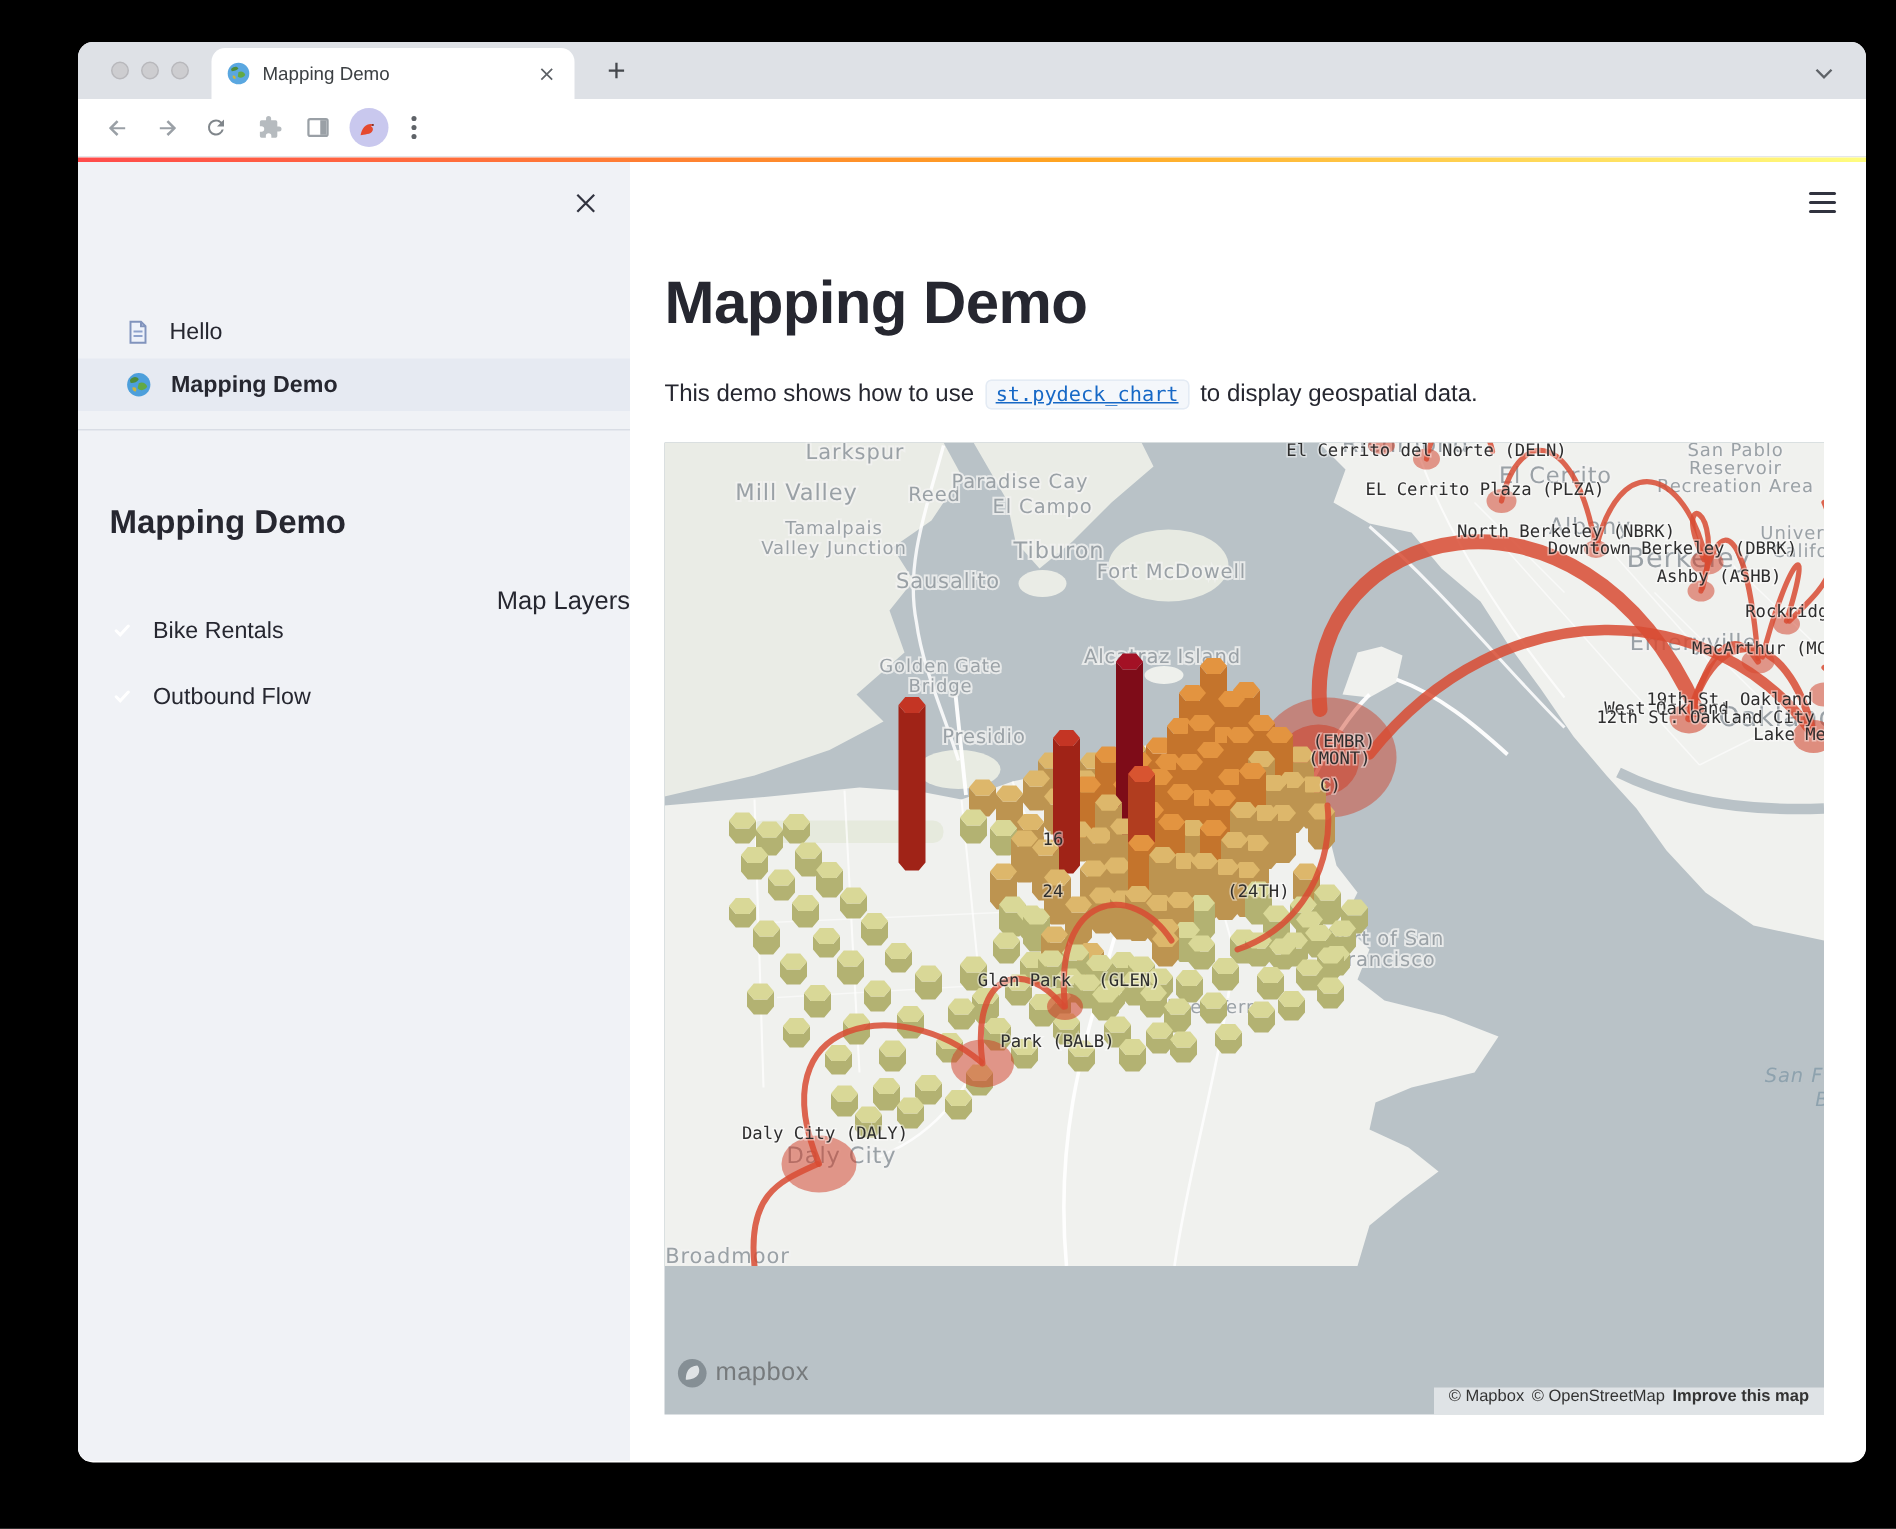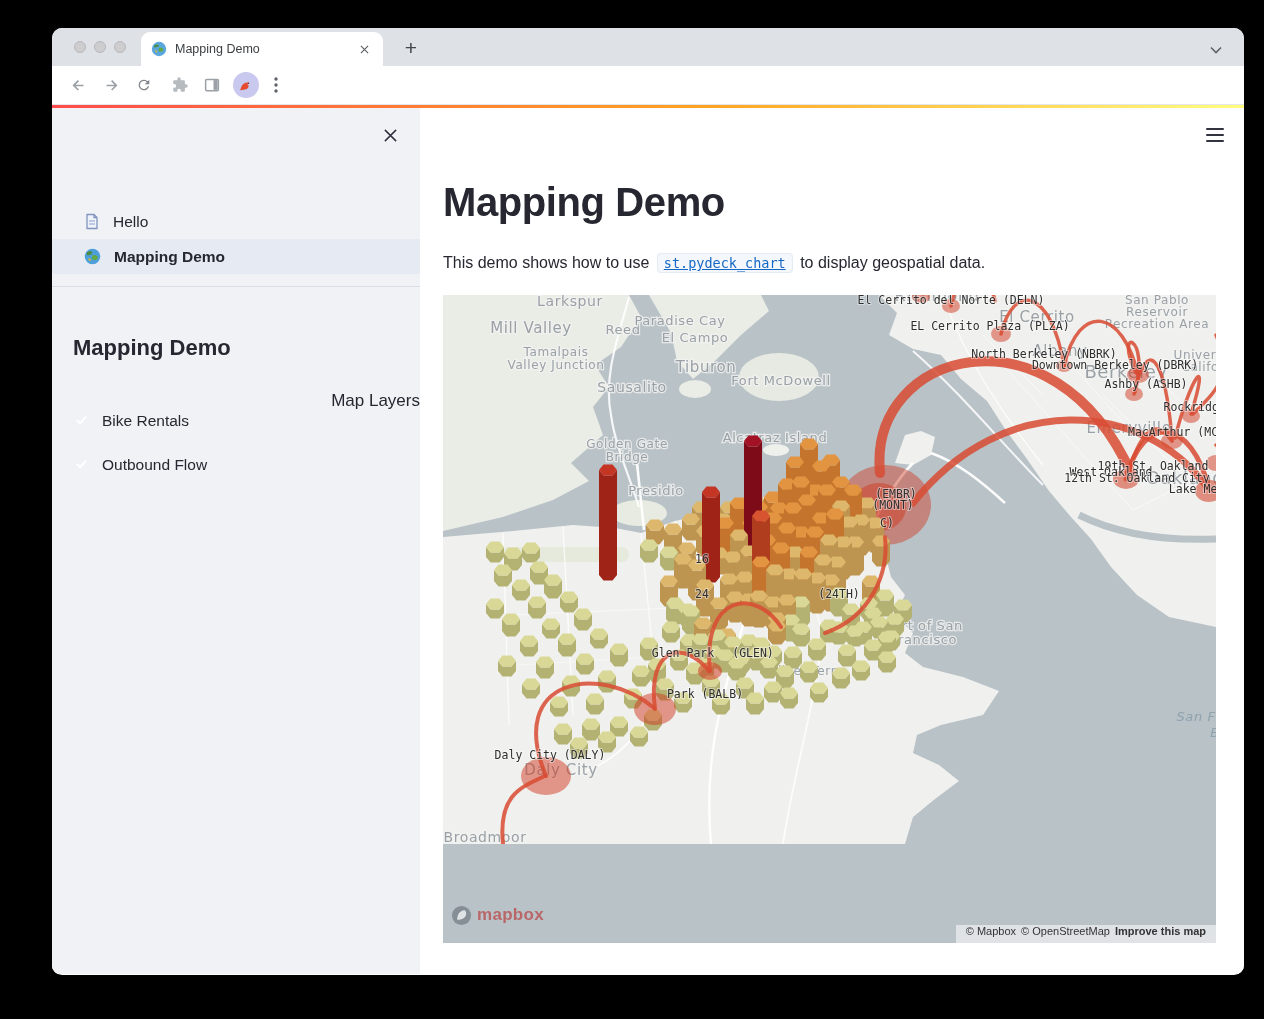--- a/index.html
+++ b/index.html
@@ -55,21 +55,21 @@
             border:1px solid #e4ebf4;border-radius:4px;padding:1px 6px;margin:0 3px;text-decoration:underline;}
   
   .map{position:relative;width:773px;height:648px;margin-top:19px;overflow:hidden;background:#b9c2c7;}
   .map svg{display:block;}
   .stn{font-family:"DejaVu Sans Mono",monospace;fill:#2e2e2e;paint-order:stroke;stroke:#ffffff;
        stroke-width:2px;stroke-opacity:.45;text-anchor:middle;}
   .city{font-family:"DejaVu Sans",sans-serif;fill:#9aa1a6;paint-order:stroke;stroke:#f3f3f1;
         stroke-width:2.6px;stroke-opacity:.8;text-anchor:middle;letter-spacing:.6px;}
   .city.wtr{fill:#8ea2ae;font-style:italic;stroke:#b9c2c7;}
   .mb-logo{position:absolute;left:8px;bottom:17px;display:flex;align-items:center;gap:5px;opacity:.55;}
-  .mb-logo .word{font-size:17px;font-weight:700;color:#b91c1c;letter-spacing:.3px;}
+  .mb-logo .word{font-size:17px;font-weight:400;color:#404040;letter-spacing:.3px;}
   .attrib{position:absolute;right:0;bottom:0;height:18px;background:rgba(255,255,255,.55);display:flex;
           align-items:flex-start;padding:0 10px;font-size:11px;color:#333;gap:5px;white-space:nowrap;}
   .attrib b{font-weight:700;}
 </style>
 </head>
 <body>
 
 <div class="stage">
  <div class="window">
 

